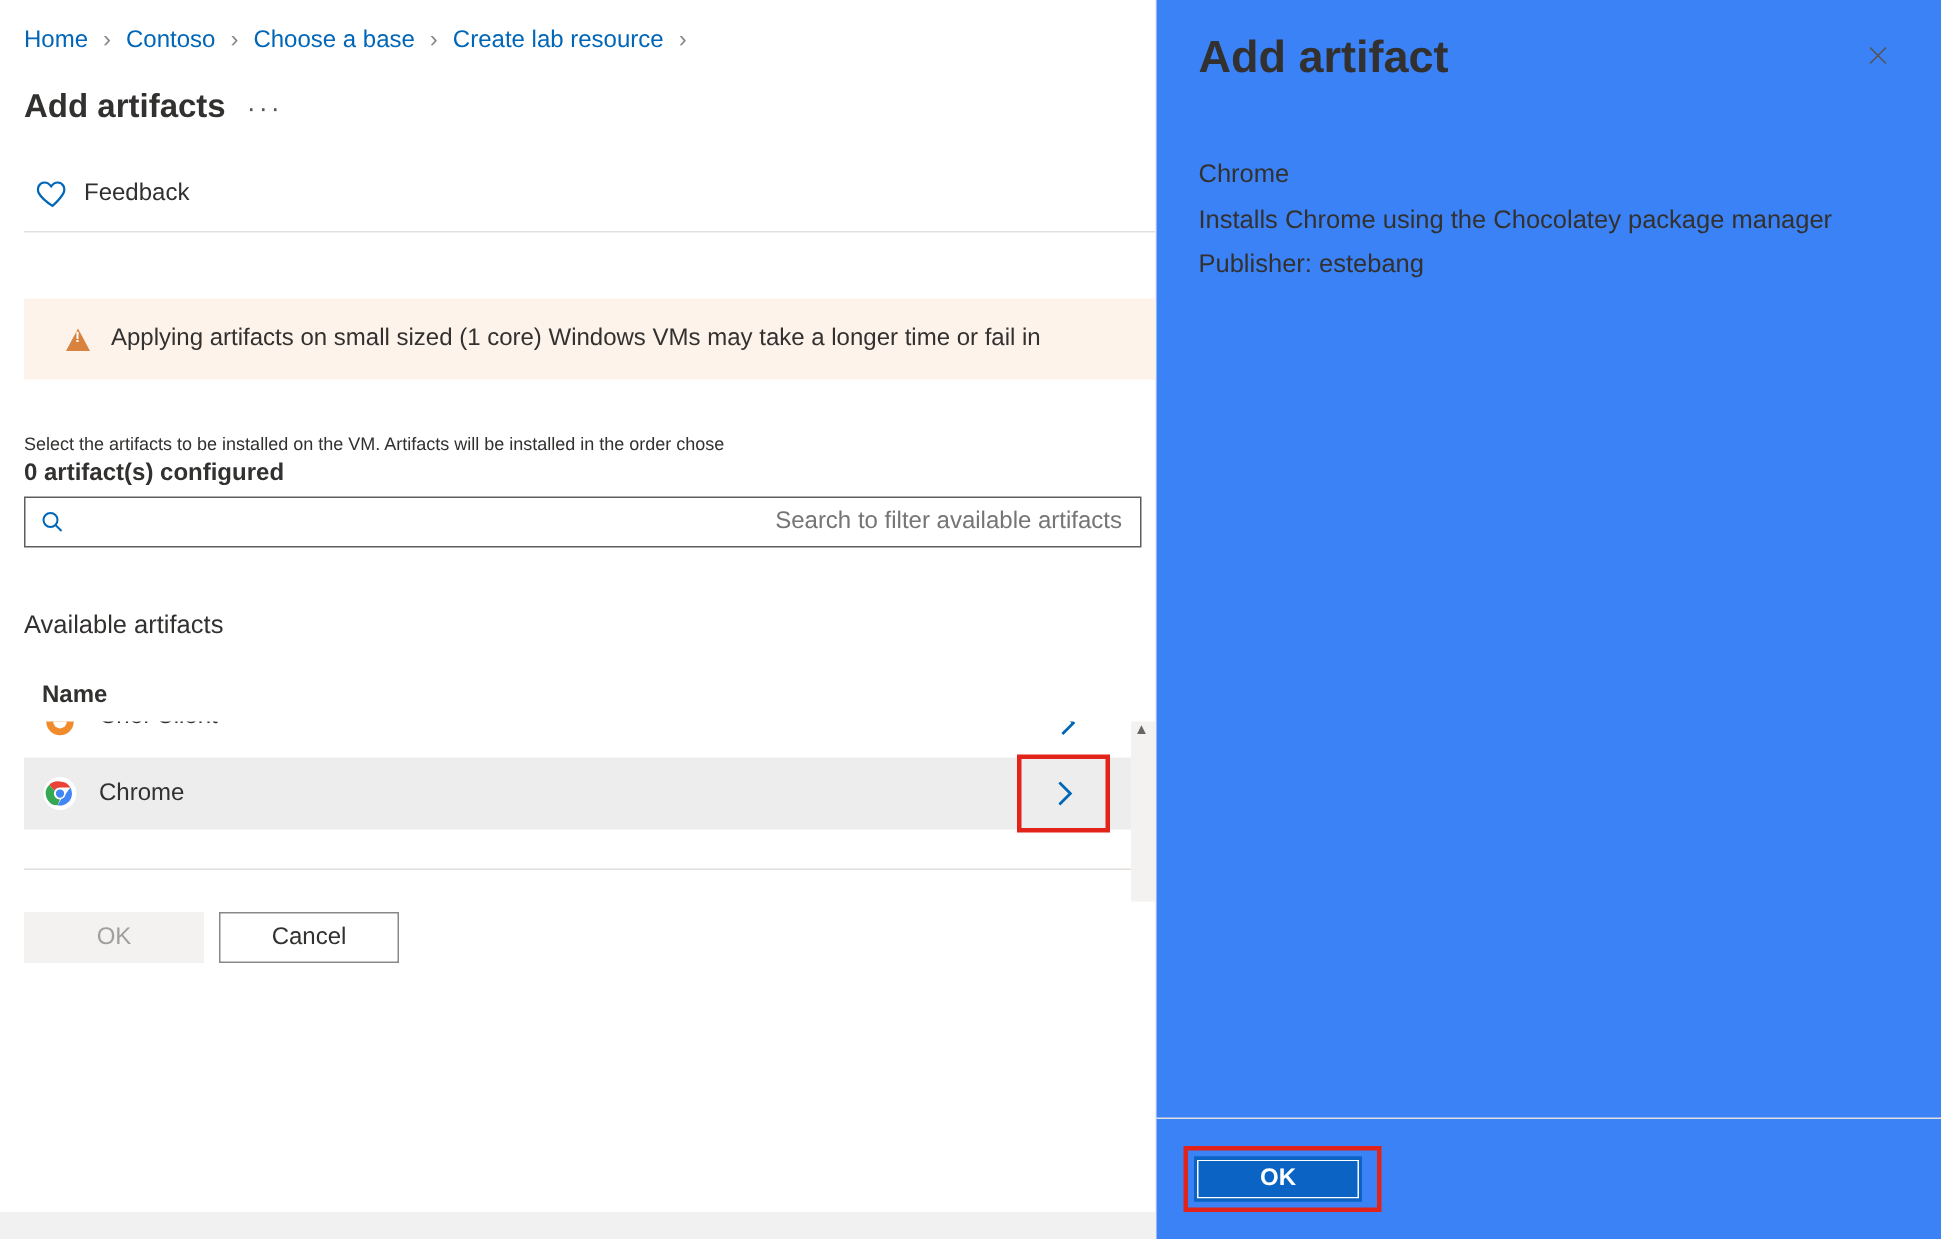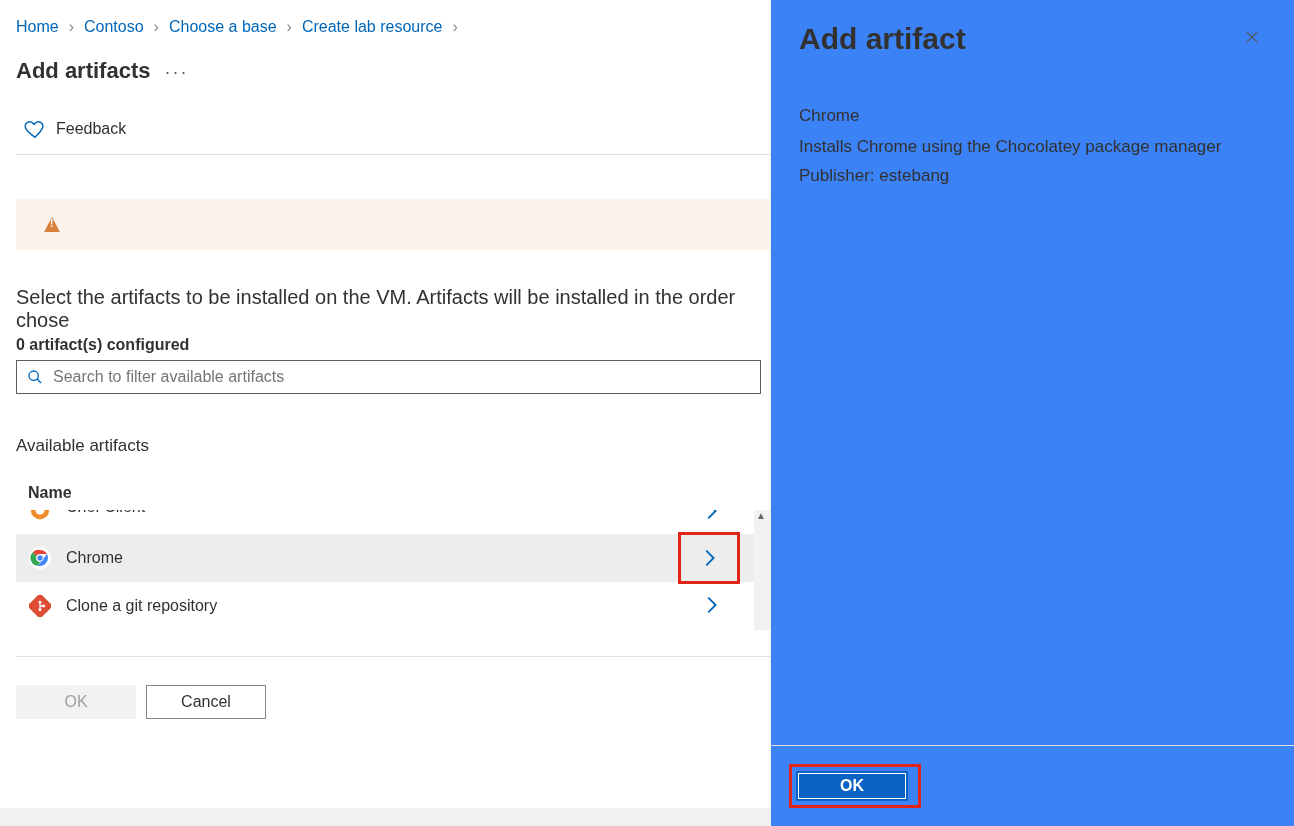--- a/index.html
+++ b/index.html
@@ -86,21 +86,21 @@
   .warn-icon::after {
     content: "!";
     position: absolute;
     left: -2px; top: 1px;
     color: #fff;
     font-size: 10px;
     font-weight: bold;
   }
   .instructions {
     margin-top: 36px;
-    font-size: 20px;
+    font-size: 12px;
   }
   .configured {
     font-weight: 700;
     font-size: 16px;
     margin-top: 4px;
   }
   .search-box {
     margin-top: 6px;
     width: 745px;
     height: 34px;
@@ -110,20 +110,21 @@
     padding: 0 10px;
     gap: 8px;
   }
   .search-box input {
     border: none;
     outline: none;
     font-size: 16px;
     flex: 1;
     color: #be185d;
     font-family: inherit;
+    text-align: right;
   }
   .section-label {
     font-size: 17px;
     margin-top: 42px;
   }
   .table-header {
     margin-top: 20px;
     font-weight: 600;
     font-size: 16px;
     padding: 8px 12px;
@@ -294,20 +295,21 @@
 
   <div class="feedback-row">
     <svg width="22" height="22" viewBox="0 0 24 24" fill="none" stroke="currentColor" stroke-width="1.6">
         <path d="M12 21s-7.5-4.9-10-9.3C.4 8 2.4 4 6.2 4c2.2 0 3.7 1.3 4.8 2.8C12.1 5.3 13.6 4 15.8 4 19.6 4 21.6 8 20 11.7 17.5 16.1 12 21 12 21z"></path>
       </svg>
     <span>Feedback</span>
   </div>
 
   <div class="warning-box">
     <div class="warn-icon"></div>
+    <div>Applying artifacts on small sized (1 core) Windows VMs may take a longer time or fail in</div>
   </div>
 
   <div class="instructions">Select the artifacts to be installed on the VM. Artifacts will be installed in the order chose</div>
   <div class="configured">0 artifact(s) configured</div>
 
   <div class="search-box">
     <svg width="16" height="16" viewBox="0 0 24 24" fill="none" stroke="#0066b8" stroke-width="2">
         <circle cx="10" cy="10" r="7"></circle>
         <line x1="21" y1="21" x2="15" y2="15"></line>
       </svg>
@@ -349,37 +351,20 @@
         </svg>
       </div>
       <span class="row-label">Chrome</span>
       <div class="red-around">
         <svg width="22" height="22" viewBox="0 0 24 24" fill="none" stroke="#0066b8" stroke-width="2">
             <polyline points="9 4 17 12 9 20"></polyline>
           </svg>
       </div>
     </div>
 
-    <div class="artifact-row">
-      <div class="app-icon">
-        <svg width="22" height="22" viewBox="0 0 24 24">
-            <rect x="2" y="2" width="20" height="20" rx="4" transform="rotate(45 12 12)" fill="#de4c36"></rect>
-            <circle cx="12" cy="8" r="1.6" fill="#fff"></circle>
-            <circle cx="12" cy="16" r="1.6" fill="#fff"></circle>
-            <circle cx="16" cy="12" r="1.6" fill="#fff"></circle>
-            <path d="M12 8v8M12 12h4" stroke="#fff" stroke-width="1.4"></path>
-          </svg>
-      </div>
-      <span class="row-label">Clone a git repository</span>
-      <span class="row-caret">
-        <svg viewBox="0 0 24 24" fill="none" stroke="#0066b8" stroke-width="2">
-            <polyline points="9 4 17 12 9 20"></polyline>
-          </svg>
-      </span>
-    </div>
   </div>
 
   <div class="footer-buttons">
     <div class="btn disabled">OK</div>
     <div class="btn secondary">Cancel</div>
   </div>
 
   <div class="bottom-strip"></div>
 </div>
 

